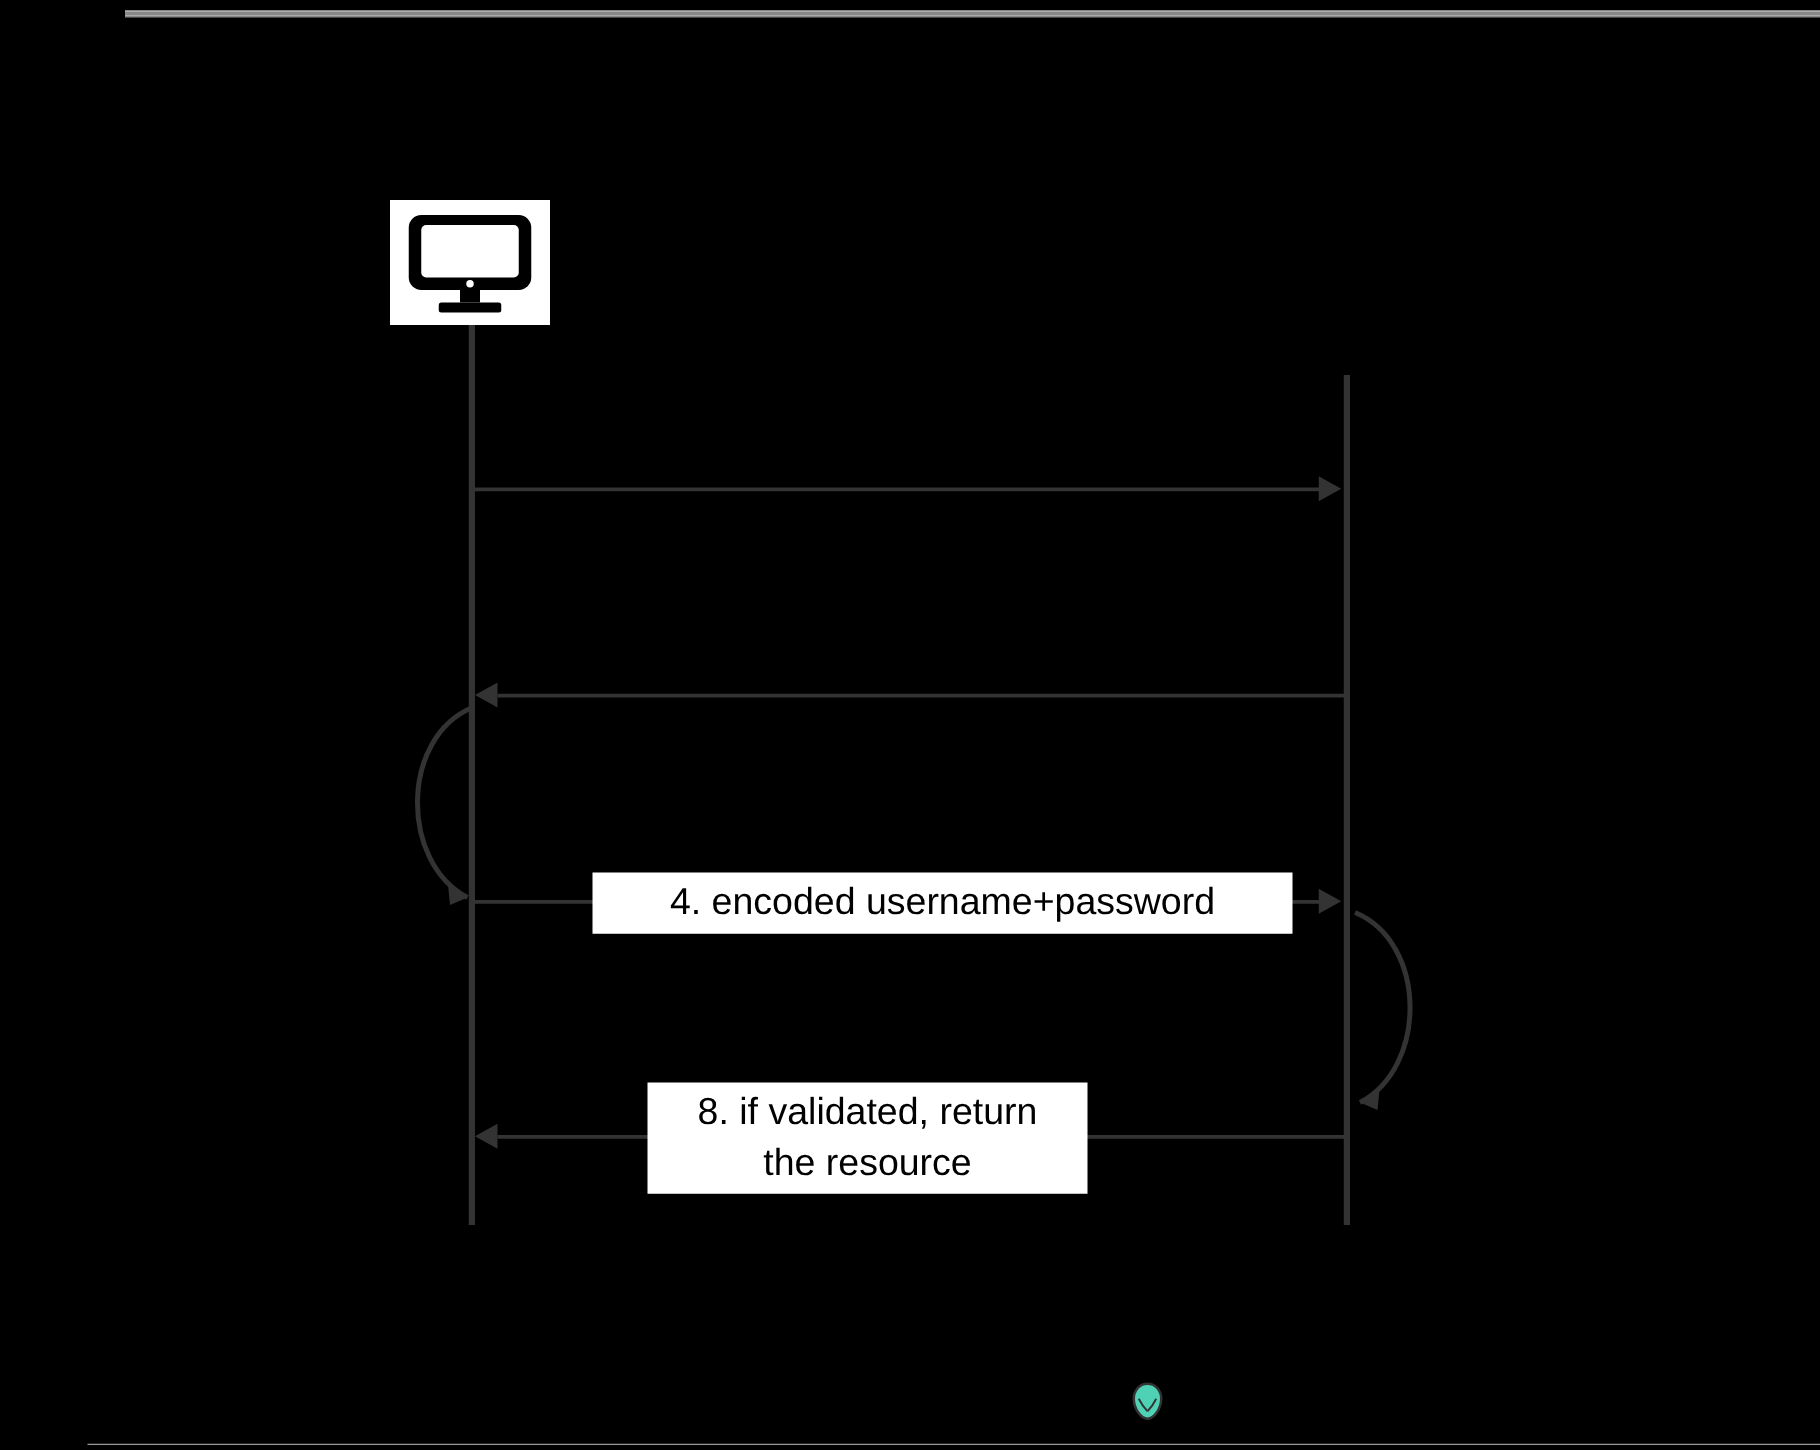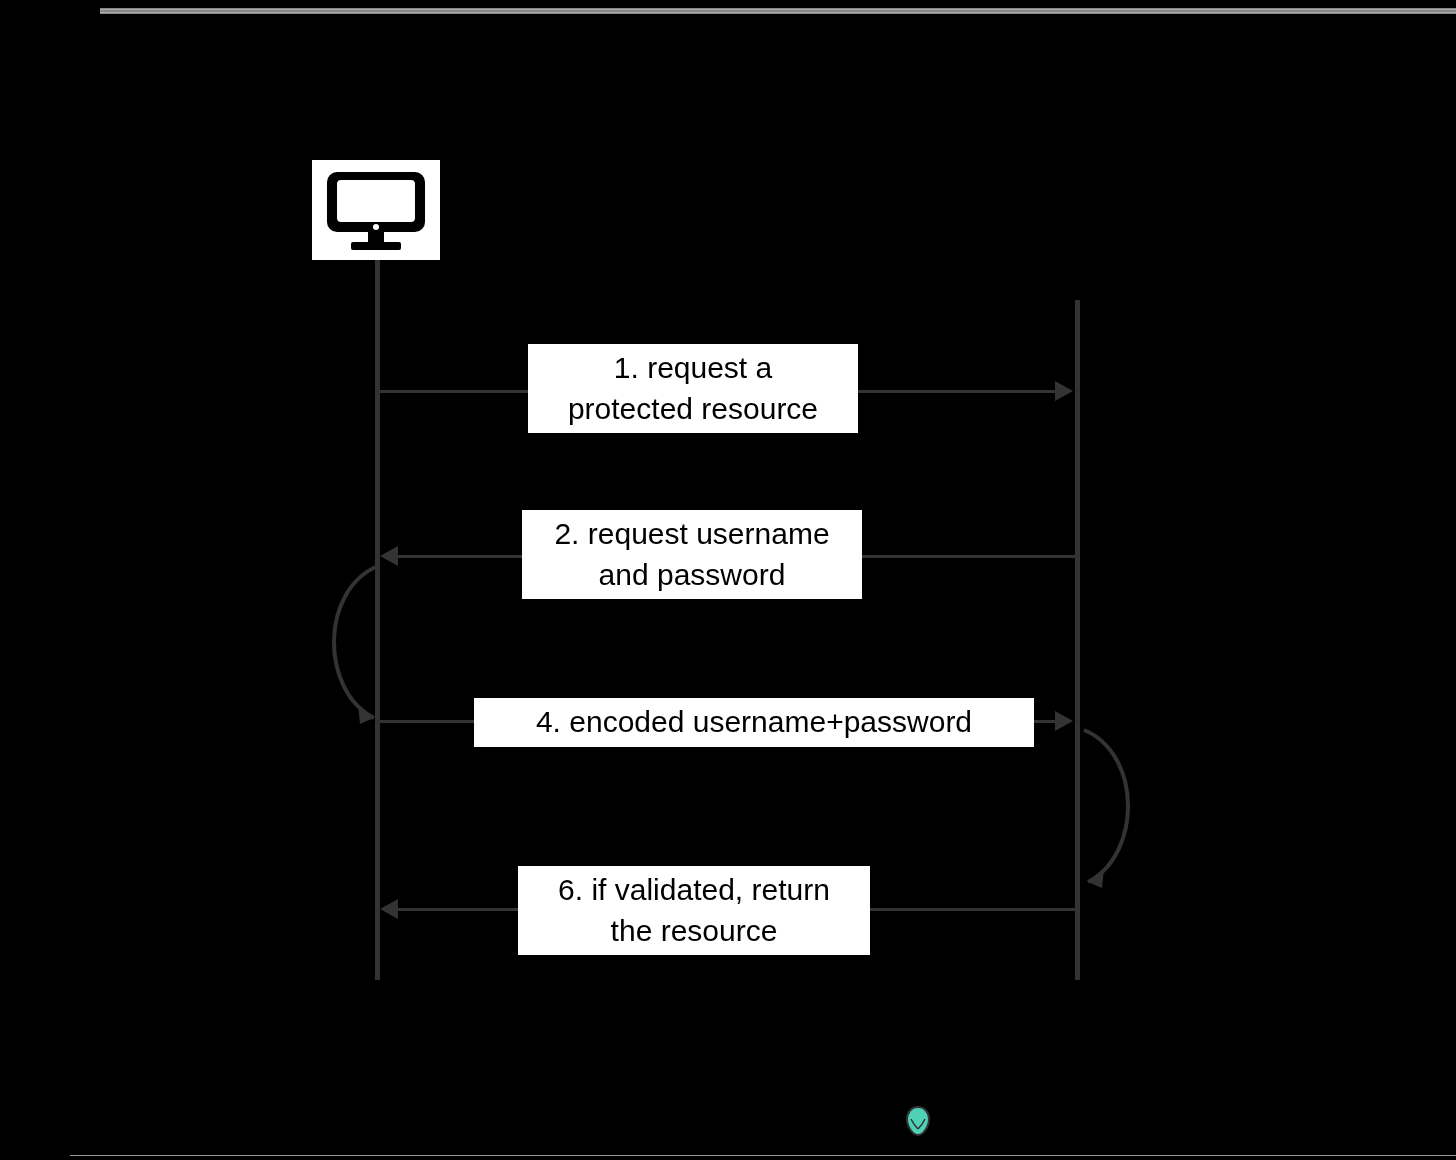--- a/index.html
+++ b/index.html
@@ -127,45 +127,41 @@
       <rect x="47" y="64" width="16" height="10" fill="#000"></rect>
       <rect x="30" y="74" width="50" height="8" rx="2" fill="#000"></rect>
     </svg>
   </div>
 
   <div class="lifeline lifeline-client"></div>
   <div class="lifeline lifeline-server"></div>
 
   <div class="msg-line" style="left:380px; top:390px; width:678px;"></div>
   <div class="arrow-head-right" style="left:1055px; top:381px;"></div>
-  <div class="msg-label" style="left:528px; top:344px; width:330px;">1. request a
-protected resource</div>
 
   <div class="msg-line" style="left:398px; top:555px; width:680px;"></div>
   <div class="arrow-head-left" style="left:380px; top:546px;"></div>
-  <div class="msg-label" style="left:522px; top:510px; width:340px;">2. request username
-and password</div>
 
   <svg style="position:absolute; left:310px; top:560px;" width="80" height="180">
     <path d="M 68 6 C 10 30, 10 130, 64 158" stroke="#333" stroke-width="4" fill="none"></path>
     <polygon points="64,158 48,144 50,164" fill="#333"></polygon>
   </svg>
 
   <div class="msg-line" style="left:380px; top:720px; width:678px;"></div>
   <div class="arrow-head-right" style="left:1055px; top:711px;"></div>
   <div class="msg-label" style="left:474px; top:698px; width:560px;">4. encoded username+password</div>
 
   <svg style="position:absolute; left:1074px; top:724px;" width="80" height="180">
     <path d="M 10 6 C 68 30, 68 130, 14 158" stroke="#333" stroke-width="4" fill="none"></path>
     <polygon points="14,158 30,144 28,164" fill="#333"></polygon>
   </svg>
 
   <div class="msg-line" style="left:398px; top:908px; width:680px;"></div>
   <div class="arrow-head-left" style="left:380px; top:899px;"></div>
-  <div class="msg-label" style="left:518px; top:866px; width:352px;">6. if validated, return
+  <div class="msg-label" style="left:518px; top:866px; width:352px;">8. if validated, return
 the resource</div>
 
   <div class="watermark">
     <svg width="34" height="34" viewBox="0 0 34 34">
       <path d="M17 2 C10 2 6 8 6 14 C6 22 12 30 17 30 C22 30 28 22 28 14 C28 8 24 2 17 2 Z" fill="#4fd1b5" stroke="#333" stroke-width="2"></path>
       <path d="M10 14 C12 18 15 22 17 24" fill="none" stroke="#333" stroke-width="1.5"></path>
       <path d="M24 14 C22 18 19 22 17 24" fill="none" stroke="#333" stroke-width="1.5"></path>
     </svg>
   </div>
 

